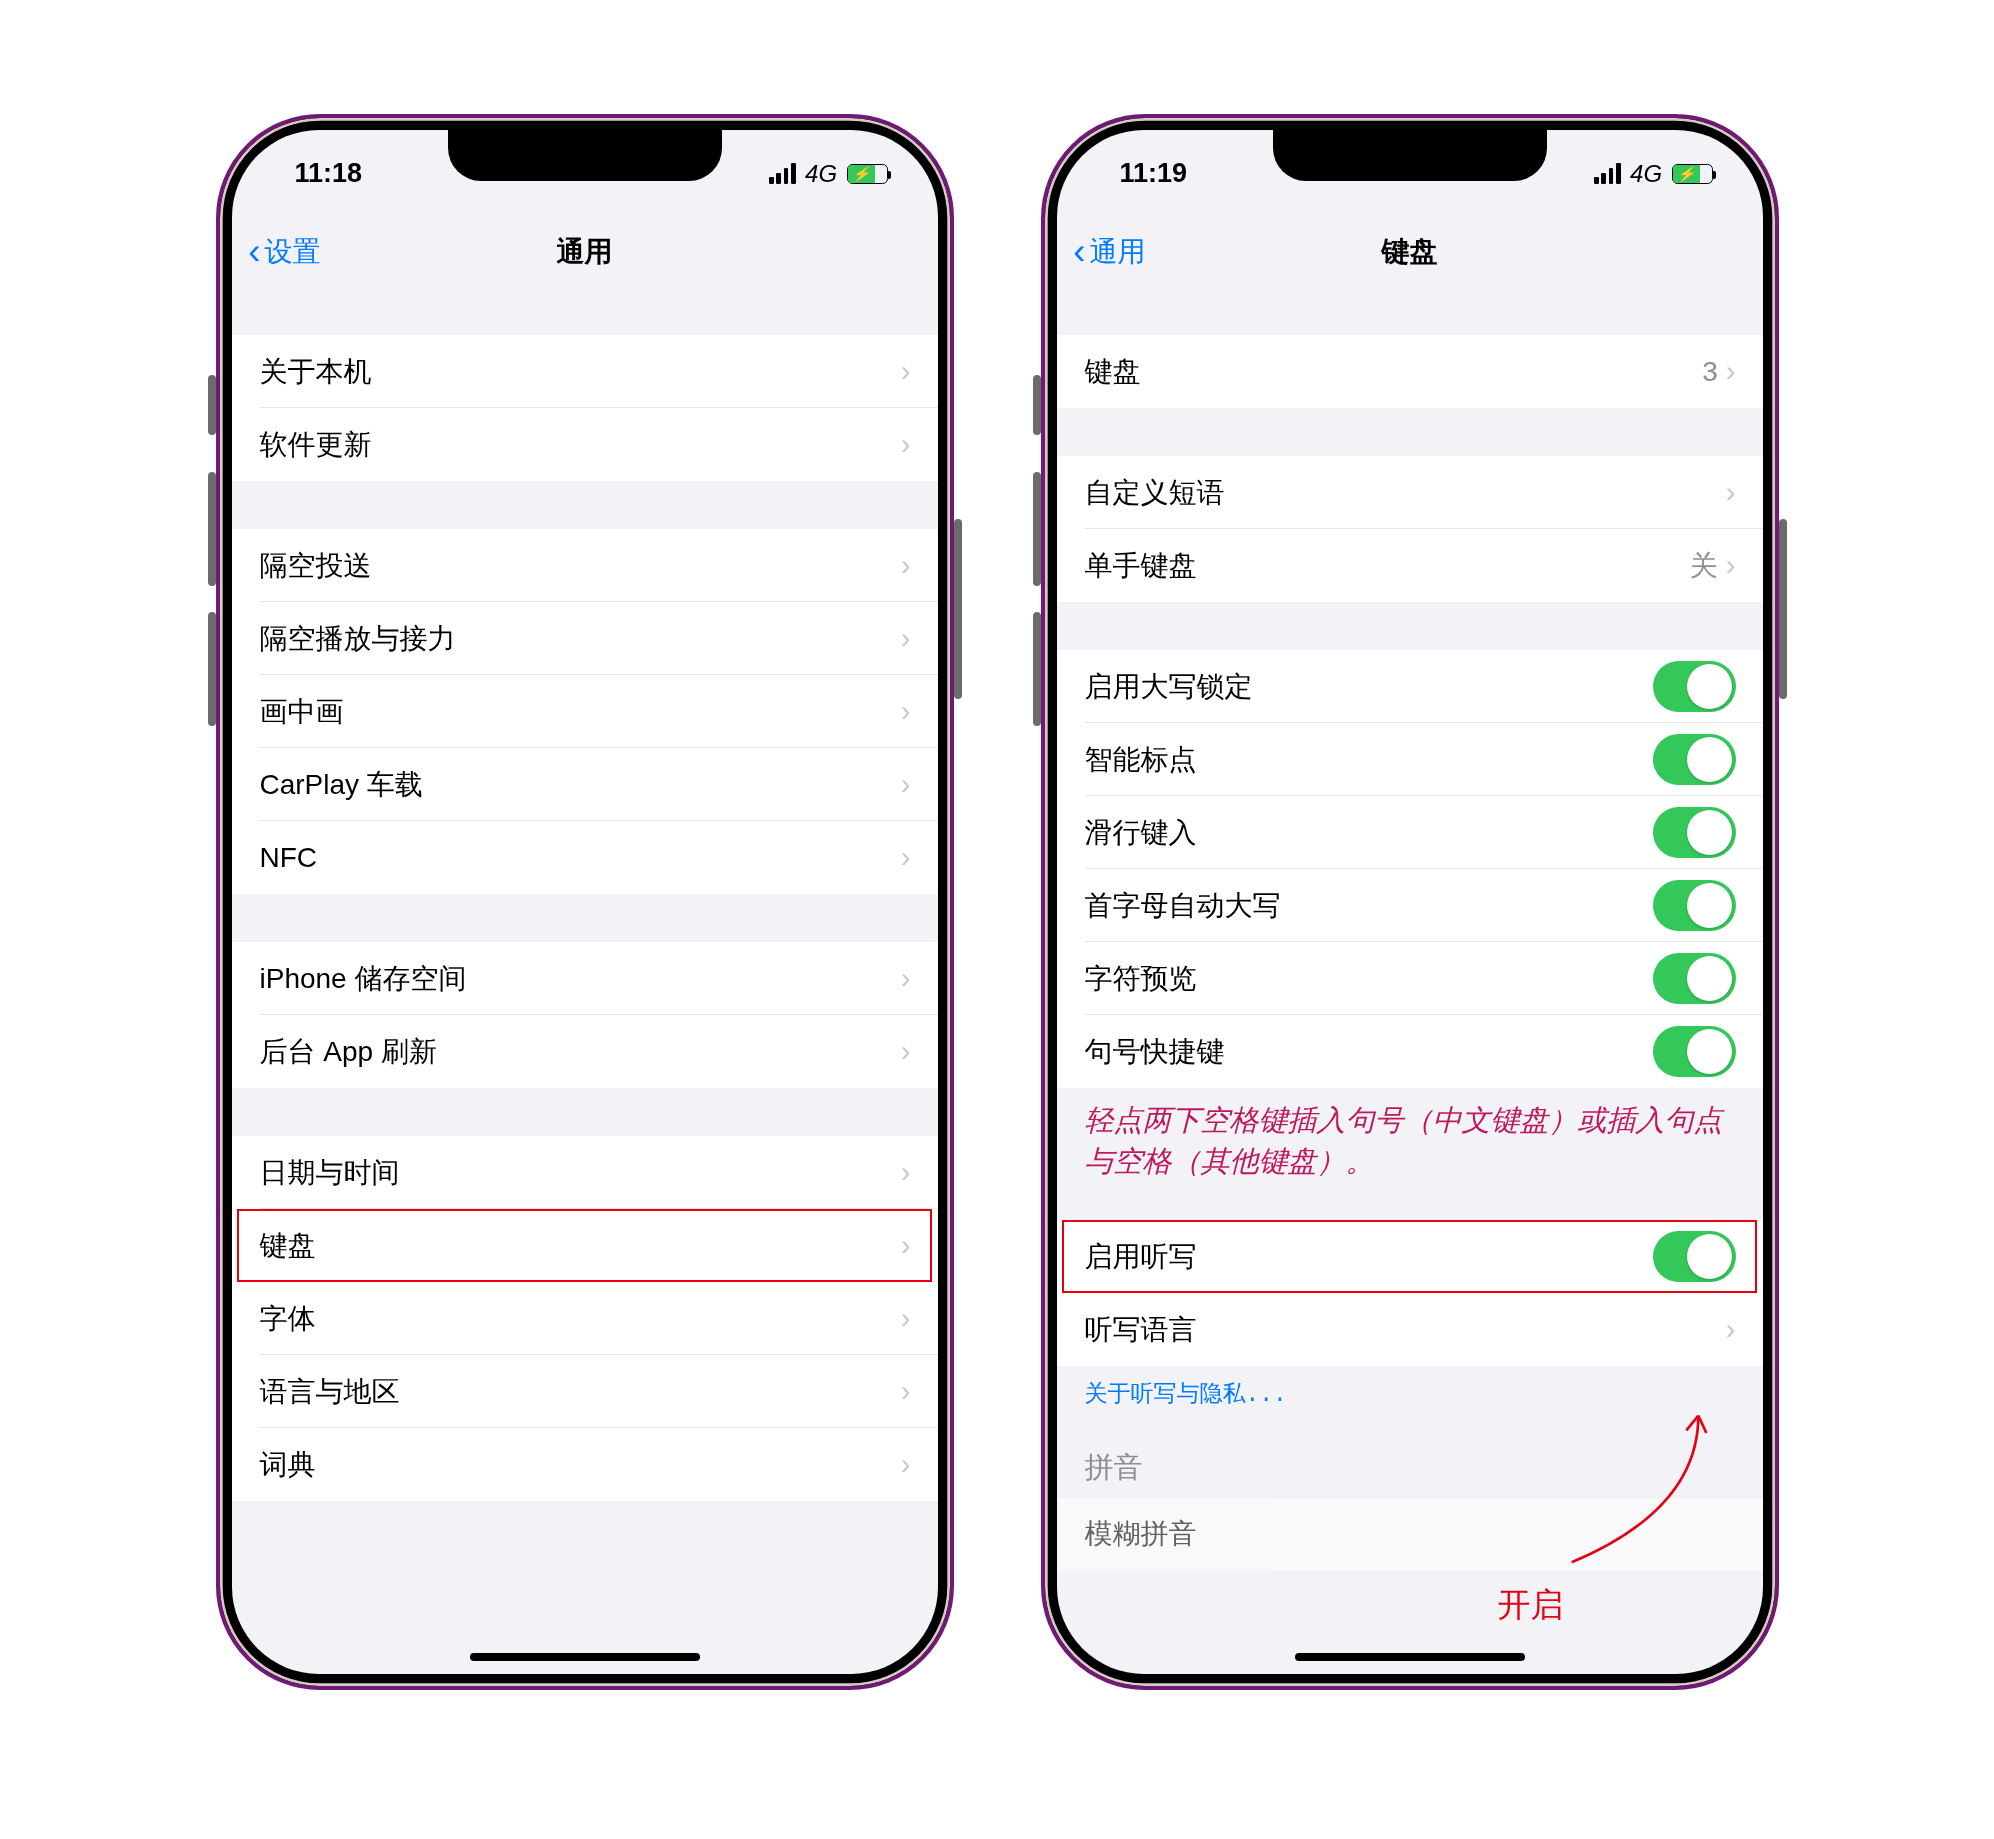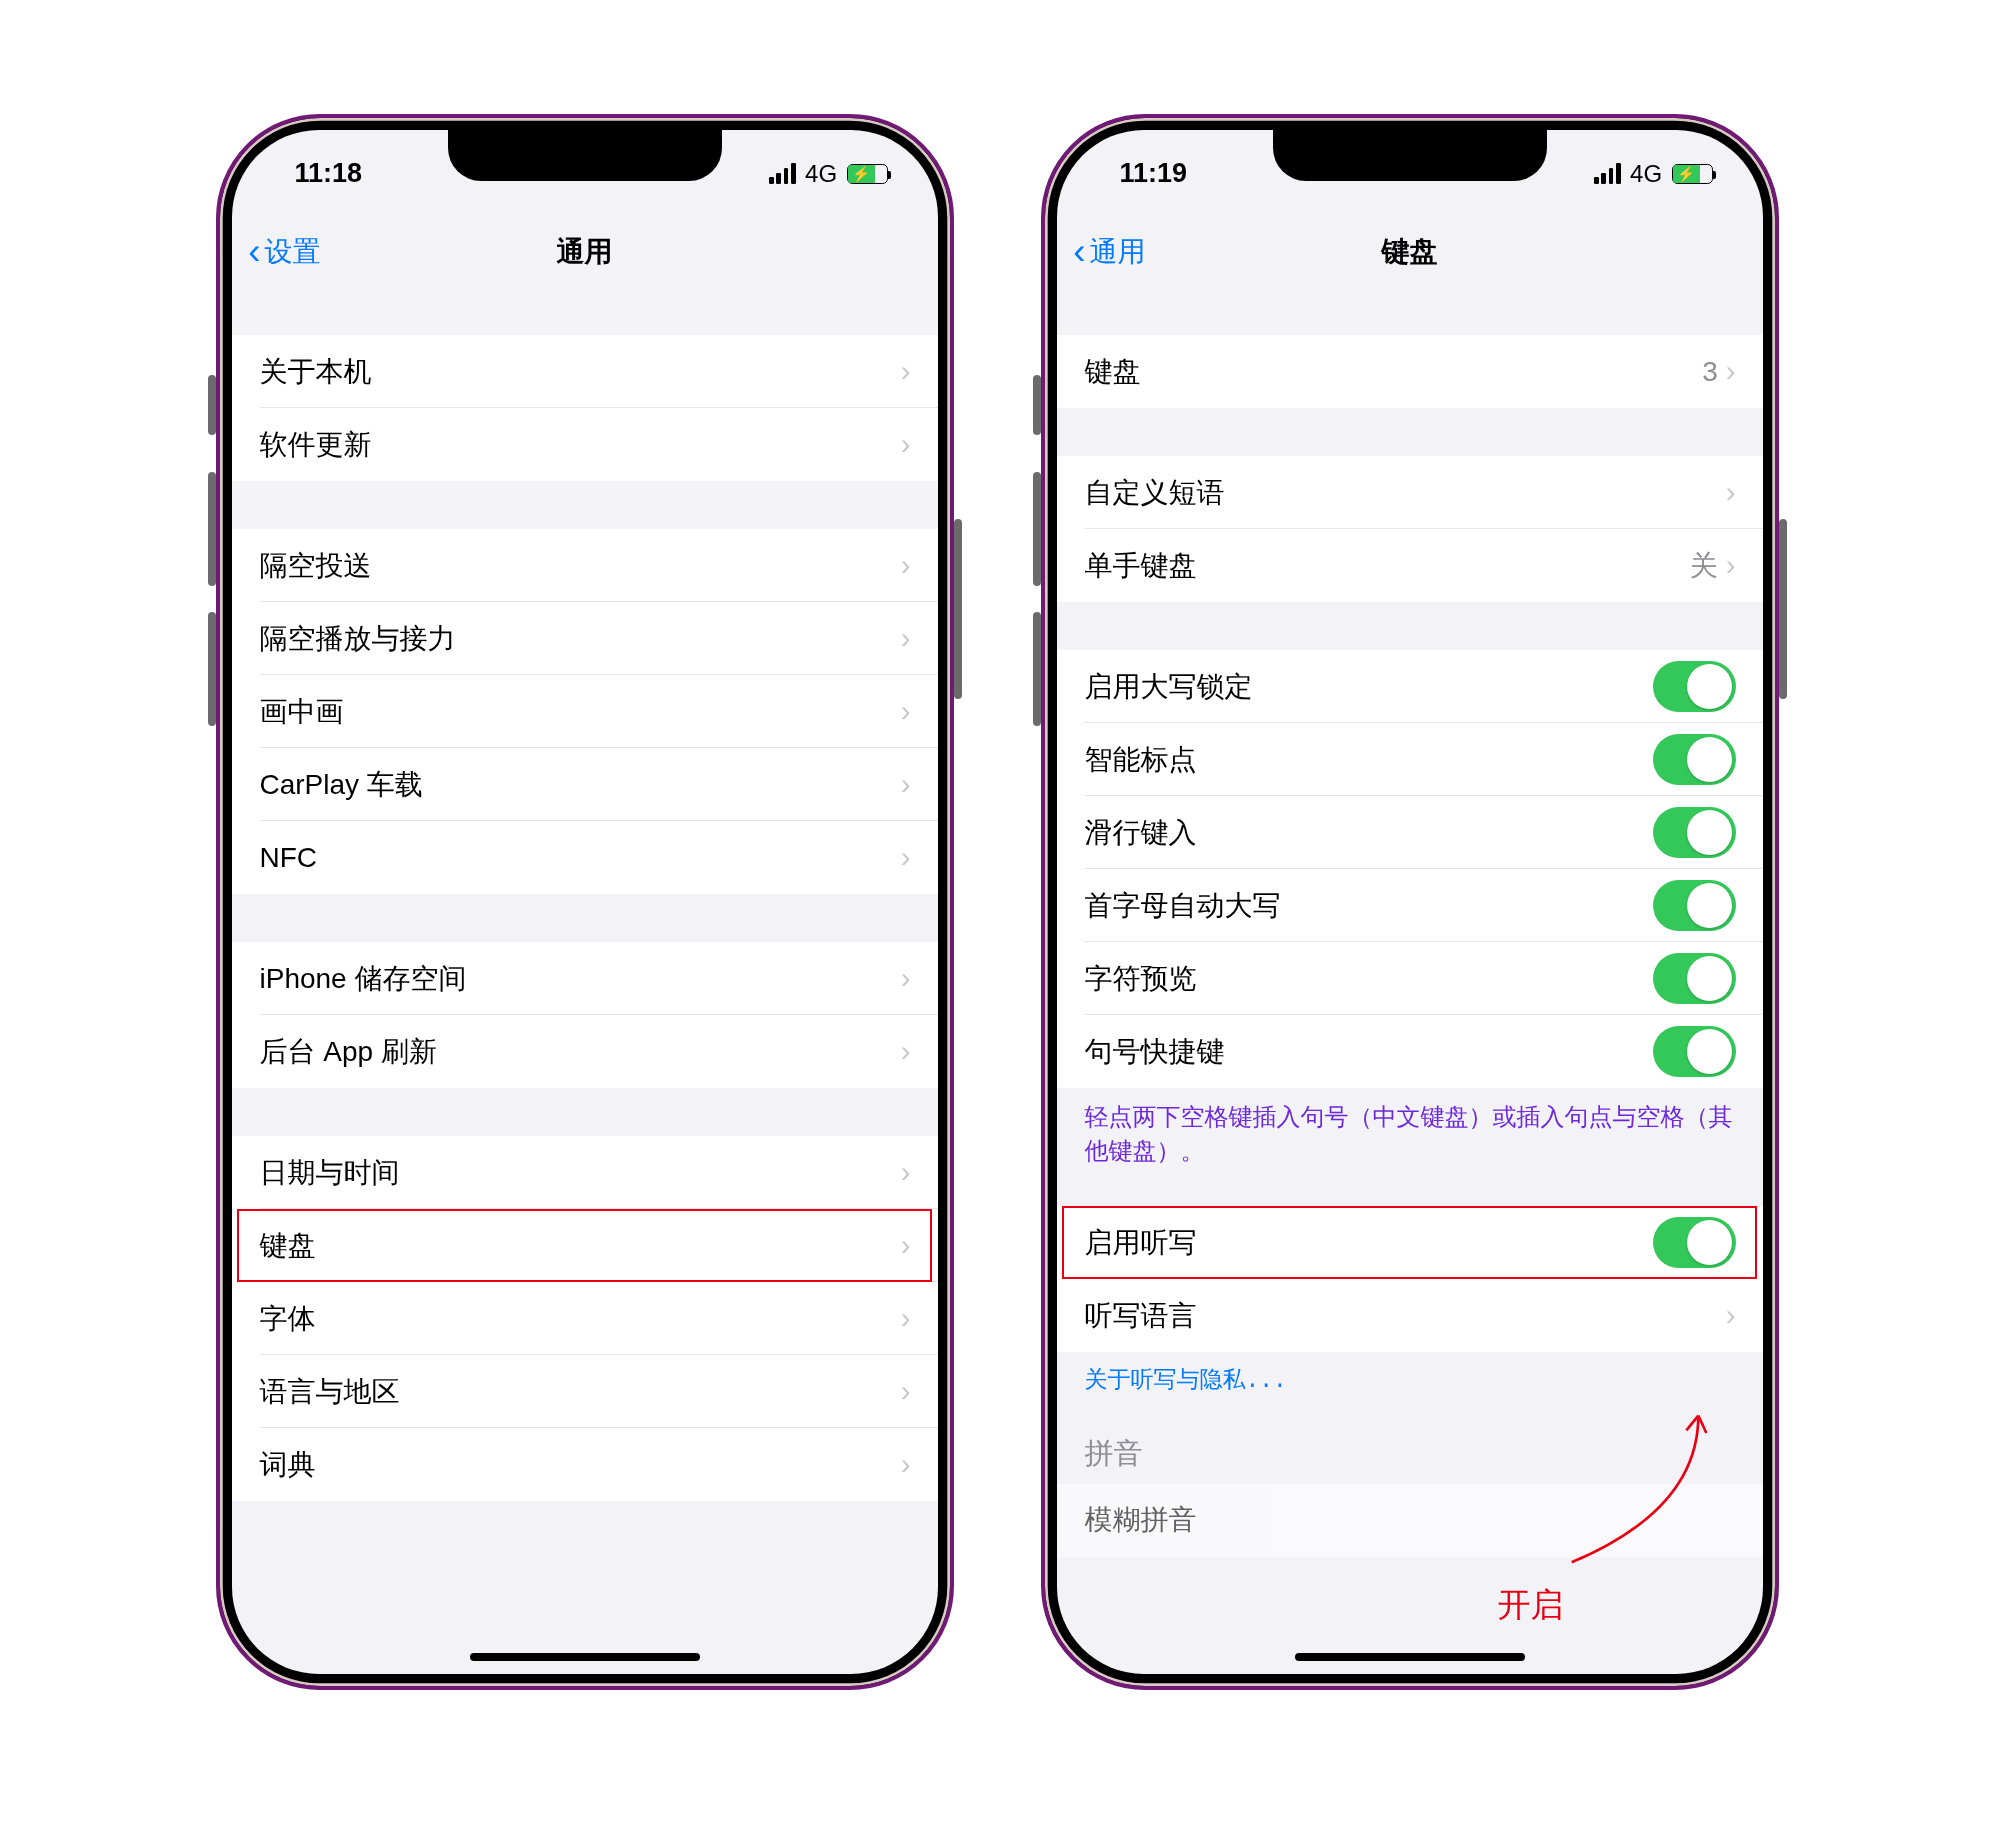--- a/index.html
+++ b/index.html
@@ -53,21 +53,21 @@
     .statusbar {
       height: 87px;
       display: flex;
       justify-content: space-between;
       align-items: center;
       padding: 0 50px 0 63px;
       font-size: 27px;
       font-weight: 600;
       color: #000;
     }
-    .status-right { display: flex; align-items: center; gap: 9.4px; font-size: 24px; font-weight: 500;}
+    .status-right { display: flex; align-items: center; gap: 9.4px; font-size: 24px; font-weight: 500; font-style: italic;}
     .sig-bars { display: inline-flex; gap: 2.7px; align-items: flex-end; }
     .sig-bars span { width: 4.7px; background:#000; border-radius:1.3px;}
     .sig-bars span:nth-child(1){height:7.3px;}
     .sig-bars span:nth-child(2){height:11.4px;}
     .sig-bars span:nth-child(3){height:16px;}
     .sig-bars span:nth-child(4){height:21px;}
     .battery {
       width: 41px; height: 20px; border: 1.7px solid #000; border-radius: 5.3px; position: relative; display:flex; align-items:center;
     }
     .battery::after { content:''; position:absolute; right:-4.7px; top:6px; width:3.3px; height:8px; background:#000; border-radius:0 2px 2px 0;}
@@ -111,24 +111,25 @@
     .chevron { color:#c7c7cc; font-size:29px; font-weight:300;}
 
     .switch {
       width: 83px; height: 51px; background:#34c759; border-radius:27px; position:relative; flex-shrink:0;
     }
     .switch::after {
       content:''; position:absolute; right:3.3px; top:3.3px; width:45px; height:45px; background:#fff; border-radius:50%; box-shadow:0 1.3px 2.7px rgba(0,0,0,.2);
     }
 
     .footer-note {
-      font-size: 24px;
-      color: #6d28d9;
+      font-size: 29px;
+      color: #be185d;
       padding: 12px 28px;
       line-height: 1.4;
+      font-style: italic;
     }
     .link-note { color:#007aff; font-size:23px; padding:12px 28px;font-family:Liberation Mono, monospace; }
     .section-header { color:#8e8e93; font-size:29px; padding: 27px 28px 9.4px; }
 
     .highlight-box {
       border: 2.7px solid #e60012;
       position: absolute;
       pointer-events: none;
       z-index: 50;
     }

